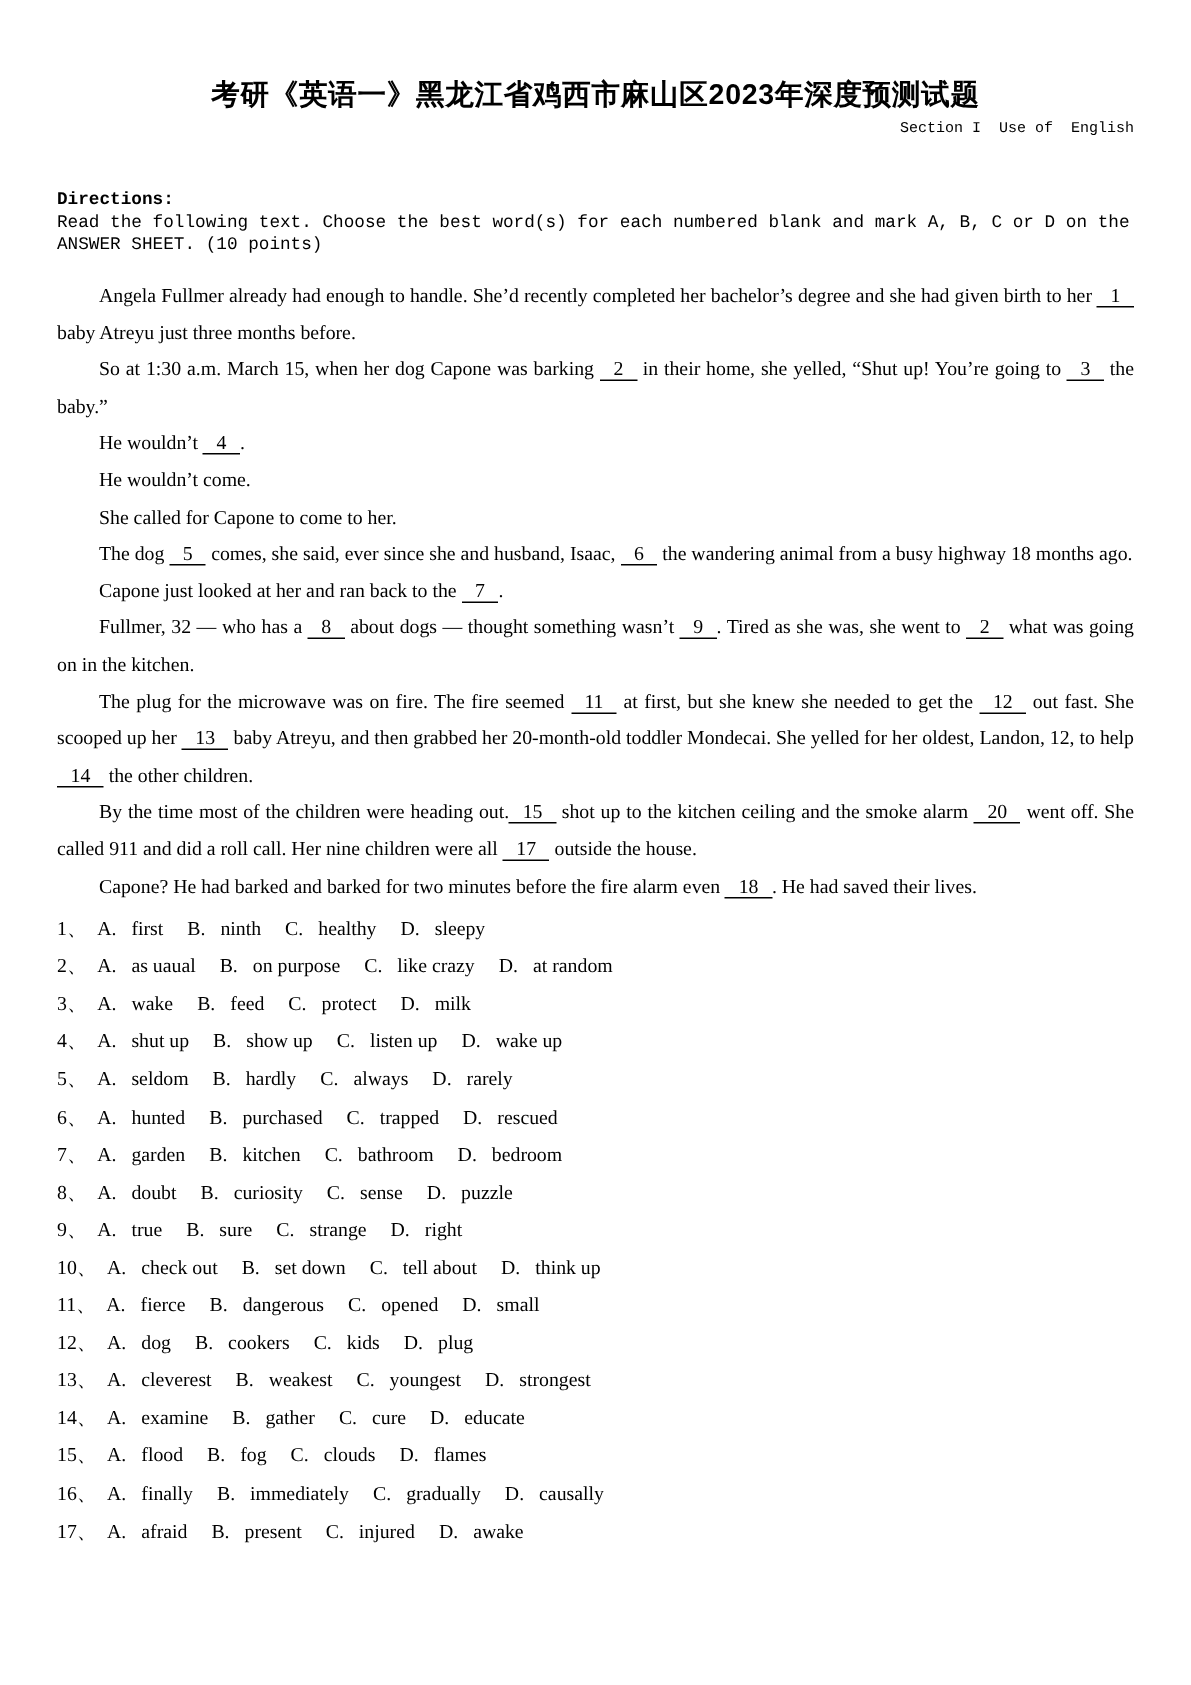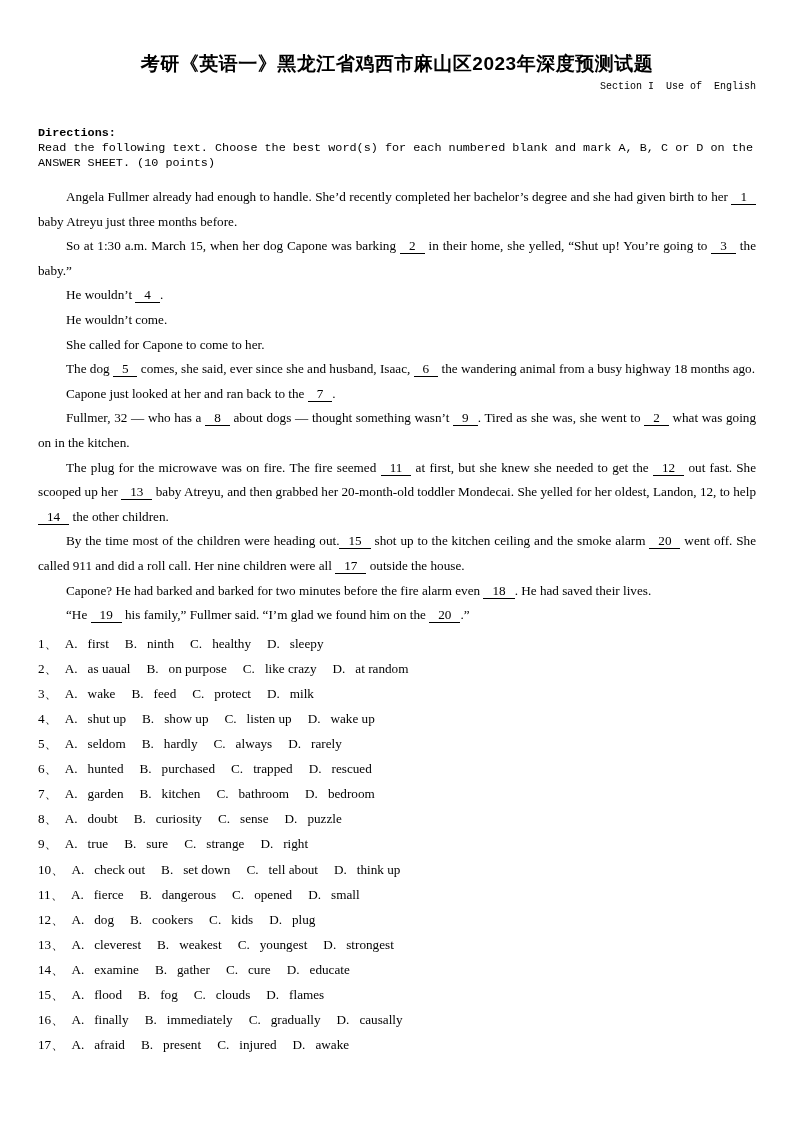--- a/index.html
+++ b/index.html
@@ -103,21 +103,20 @@
       <p class="para">So at 1:30 a.m. March 15, when her dog Capone was barking <span class="blank">2</span> in their home, she yelled, “Shut up! You’re going to <span class="blank">3</span> the baby.”</p>
       <p class="para">He wouldn’t <span class="blank">4</span>.</p>
       <p class="para">He wouldn’t come.</p>
       <p class="para">She called for Capone to come to her.</p>
       <p class="para">The dog <span class="blank">5</span> comes, she said, ever since she and husband, Isaac, <span class="blank">6</span> the wandering animal from a busy highway 18 months ago.</p>
       <p class="para">Capone just looked at her and ran back to the <span class="blank">7</span>.</p>
       <p class="para">Fullmer, 32 — who has a <span class="blank">8</span> about dogs — thought something wasn’t <span class="blank">9</span>. Tired as she was, she went to <span class="blank">2</span> what was going on in the kitchen.</p>
       <p class="para">The plug for the microwave was on fire. The fire seemed <span class="blank">11</span> at first, but she knew she needed to get the <span class="blank">12</span> out fast. She scooped up her <span class="blank">13</span> baby Atreyu, and then grabbed her 20-month-old toddler Mondecai. She yelled for her oldest, Landon, 12, to help <span class="blank">14</span> the other children.</p>
       <p class="para">By the time most of the children were heading out.<span class="blank">15</span> shot up to the kitchen ceiling and the smoke alarm <span class="blank">20</span> went off. She called 911 and did a roll call. Her nine children were all <span class="blank">17</span> outside the house.</p>
       <p class="para">Capone? He had barked and barked for two minutes before the fire alarm even <span class="blank">18</span>. He had saved their lives.</p>
-      <p class="para">“He <span class="blank">19</span> his family,” Fullmer said. “I’m glad we found him on the <span class="blank">20</span>.”</p>
     </div>
   <div class="options-list">
       <div class="qrow"><span class="qnum">1、</span><span class="opt"><span class="opt-letter">A.</span><span class="opt-text">first</span></span><span class="opt"><span class="opt-letter">B.</span><span class="opt-text">ninth</span></span><span class="opt"><span class="opt-letter">C.</span><span class="opt-text">healthy</span></span><span class="opt"><span class="opt-letter">D.</span><span class="opt-text">sleepy</span></span></div>
       <div class="qrow"><span class="qnum">2、</span><span class="opt"><span class="opt-letter">A.</span><span class="opt-text">as uaual</span></span><span class="opt"><span class="opt-letter">B.</span><span class="opt-text">on purpose</span></span><span class="opt"><span class="opt-letter">C.</span><span class="opt-text">like crazy</span></span><span class="opt"><span class="opt-letter">D.</span><span class="opt-text">at random</span></span></div>
       <div class="qrow"><span class="qnum">3、</span><span class="opt"><span class="opt-letter">A.</span><span class="opt-text">wake</span></span><span class="opt"><span class="opt-letter">B.</span><span class="opt-text">feed</span></span><span class="opt"><span class="opt-letter">C.</span><span class="opt-text">protect</span></span><span class="opt"><span class="opt-letter">D.</span><span class="opt-text">milk</span></span></div>
       <div class="qrow"><span class="qnum">4、</span><span class="opt"><span class="opt-letter">A.</span><span class="opt-text">shut up</span></span><span class="opt"><span class="opt-letter">B.</span><span class="opt-text">show up</span></span><span class="opt"><span class="opt-letter">C.</span><span class="opt-text">listen up</span></span><span class="opt"><span class="opt-letter">D.</span><span class="opt-text">wake up</span></span></div>
       <div class="qrow"><span class="qnum">5、</span><span class="opt"><span class="opt-letter">A.</span><span class="opt-text">seldom</span></span><span class="opt"><span class="opt-letter">B.</span><span class="opt-text">hardly</span></span><span class="opt"><span class="opt-letter">C.</span><span class="opt-text">always</span></span><span class="opt"><span class="opt-letter">D.</span><span class="opt-text">rarely</span></span></div>
       <div class="qrow"><span class="qnum">6、</span><span class="opt"><span class="opt-letter">A.</span><span class="opt-text">hunted</span></span><span class="opt"><span class="opt-letter">B.</span><span class="opt-text">purchased</span></span><span class="opt"><span class="opt-letter">C.</span><span class="opt-text">trapped</span></span><span class="opt"><span class="opt-letter">D.</span><span class="opt-text">rescued</span></span></div>
       <div class="qrow"><span class="qnum">7、</span><span class="opt"><span class="opt-letter">A.</span><span class="opt-text">garden</span></span><span class="opt"><span class="opt-letter">B.</span><span class="opt-text">kitchen</span></span><span class="opt"><span class="opt-letter">C.</span><span class="opt-text">bathroom</span></span><span class="opt"><span class="opt-letter">D.</span><span class="opt-text">bedroom</span></span></div>
       <div class="qrow"><span class="qnum">8、</span><span class="opt"><span class="opt-letter">A.</span><span class="opt-text">doubt</span></span><span class="opt"><span class="opt-letter">B.</span><span class="opt-text">curiosity</span></span><span class="opt"><span class="opt-letter">C.</span><span class="opt-text">sense</span></span><span class="opt"><span class="opt-letter">D.</span><span class="opt-text">puzzle</span></span></div>

